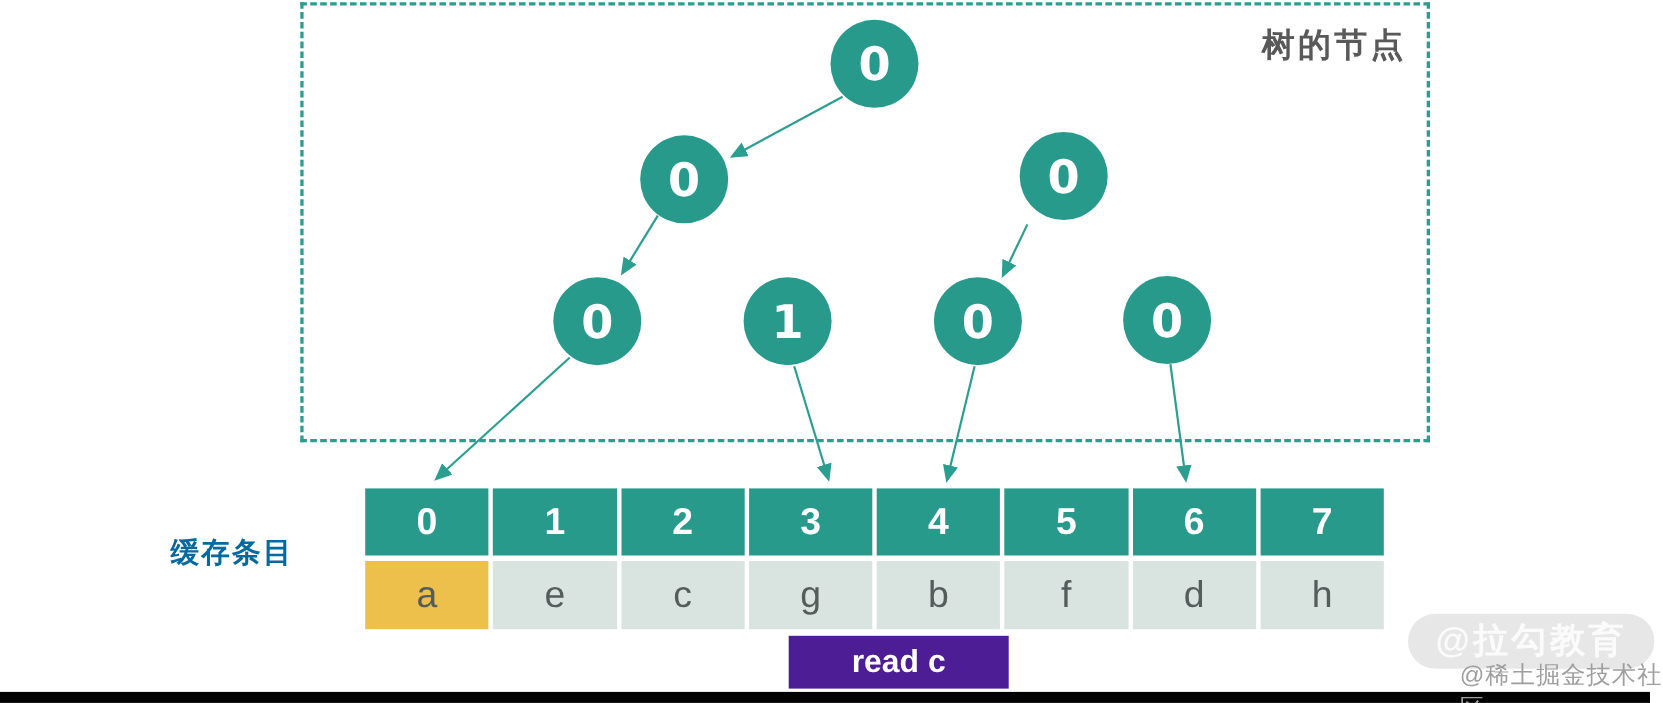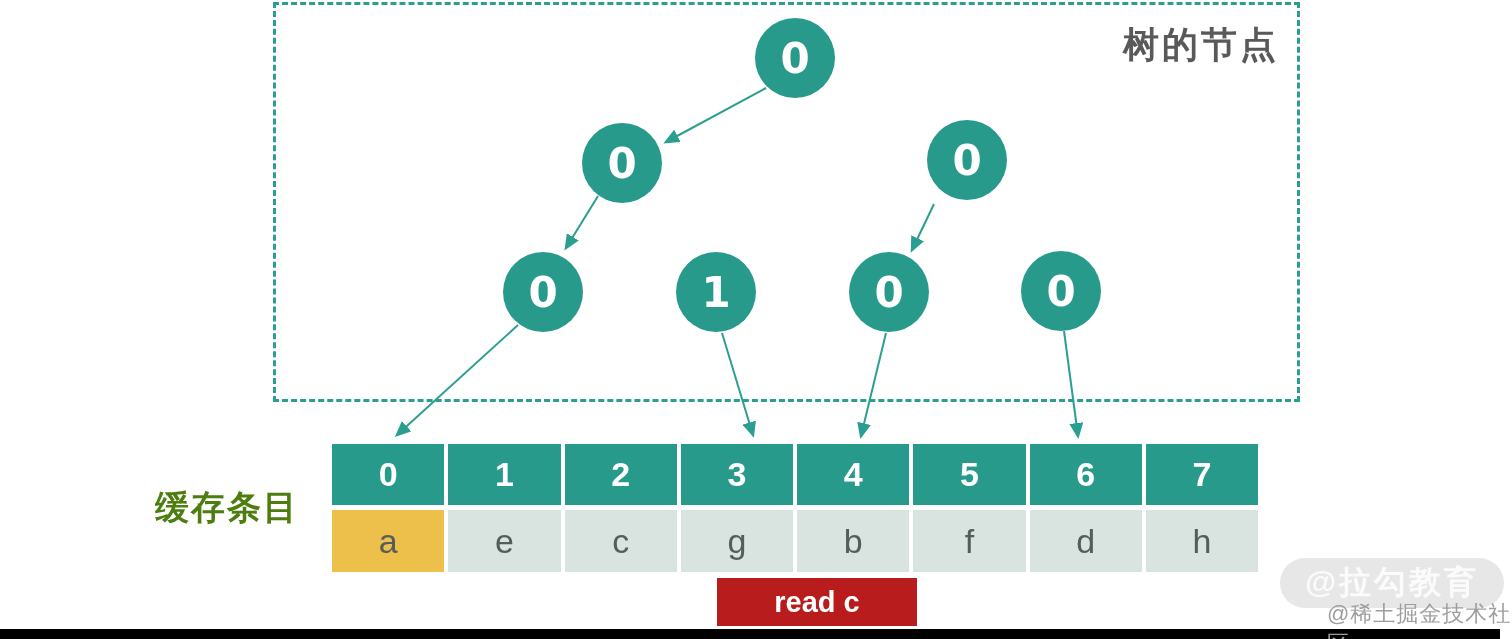--- a/index.html
+++ b/index.html
@@ -7,51 +7,51 @@
     position:relative;width:1512px;height:639px;background:#ffffff;overflow:hidden;
     font-family:"Liberation Sans","DejaVu Sans",sans-serif;
   }
   
   .treebox{
     position:absolute;left:273px;top:2px;width:1027px;height:400px;
     border:3px dashed #2a9f90;box-sizing:border-box;
   }
   .treebox-label{
     position:absolute;top:16px;right:18px;
-    font-size:36px;font-weight:700;color:#595959;letter-spacing:3px;
+    font-size:30px;font-weight:700;color:#595959;letter-spacing:3px;
   }
   
   svg.edges{position:absolute;left:0;top:0;width:1512px;height:639px;pointer-events:none;}
   
   .node{
     position:absolute;width:80px;height:80px;border-radius:50%;
     background:#279a8c;color:#ffffff;
     display:flex;align-items:center;justify-content:center;
     font-size:42px;font-weight:700;font-family:"DejaVu Sans",sans-serif;
   }
   
   .cache-label{
     position:absolute;left:155px;top:485px;
-    font-size:34px;font-weight:700;color:#4d7c0f;letter-spacing:2px;
+    font-size:26px;font-weight:700;color:#0369a1;letter-spacing:2px;
   }
   .cache-table{position:absolute;left:332px;top:444px;width:926px;}
   .cache-row{display:flex;gap:4px;}
   .cache-row.indices{height:61px;}
   .cache-row.entries{height:62px;margin-top:5px;}
   .cell{
     flex:1;display:flex;align-items:center;justify-content:center;
     font-size:34px;
   }
   .cell.idx{background:#279a8c;color:#ffffff;font-weight:700;}
   .cell.val{background:#d9e3e0;color:#555d5c;}
   .cell.val.highlight{background:#ecc04a;}
   
   .read-btn{
     position:absolute;left:717px;top:578px;width:200px;height:48px;
-    background:#b91c1c;color:#ffffff;
+    background:#4c1d95;color:#ffffff;
     display:flex;align-items:center;justify-content:center;
     font-size:29px;font-weight:600;
   }
   
   .wm-pill{
     position:absolute;left:1280px;top:558px;width:224px;height:50px;
     background:#e7e7e7;border-radius:25px;
     display:flex;align-items:center;justify-content:center;
     font-size:32px;font-weight:700;color:#fbfbfb;letter-spacing:3px;
   }

